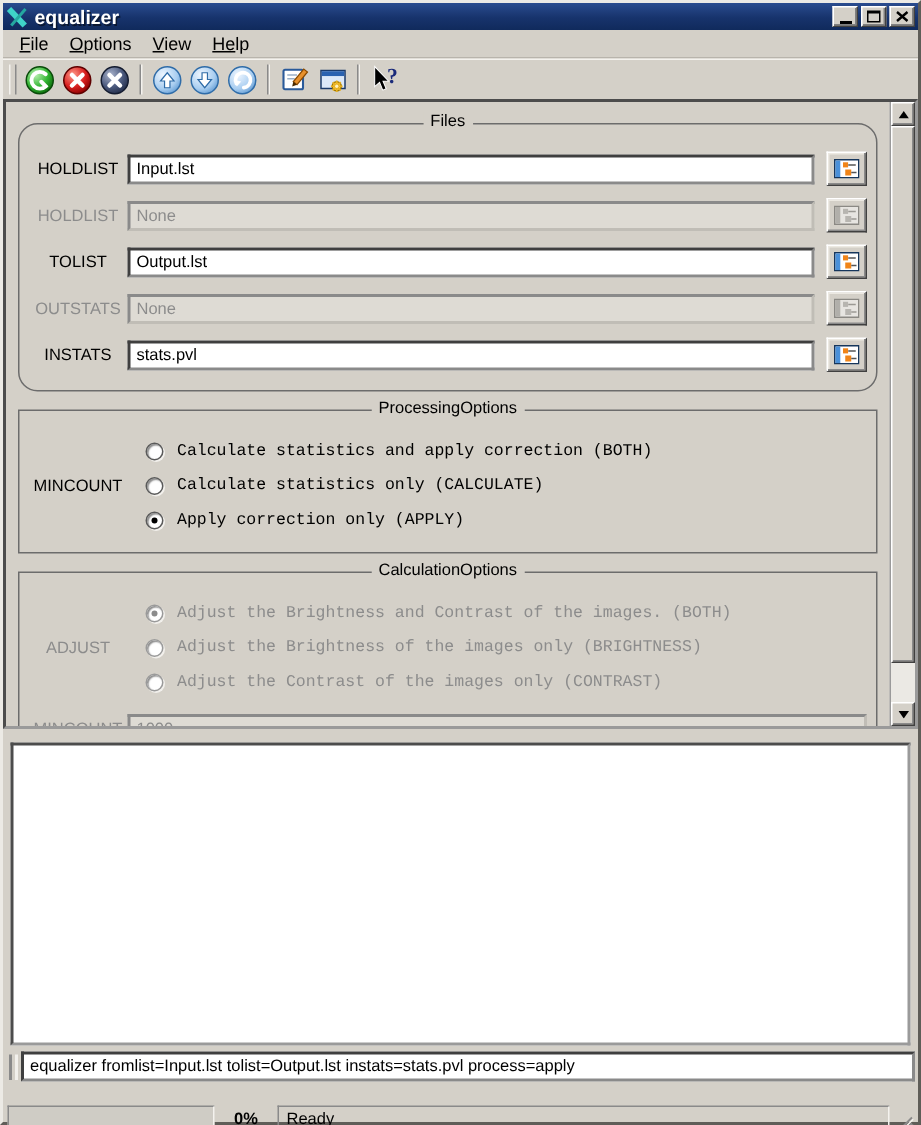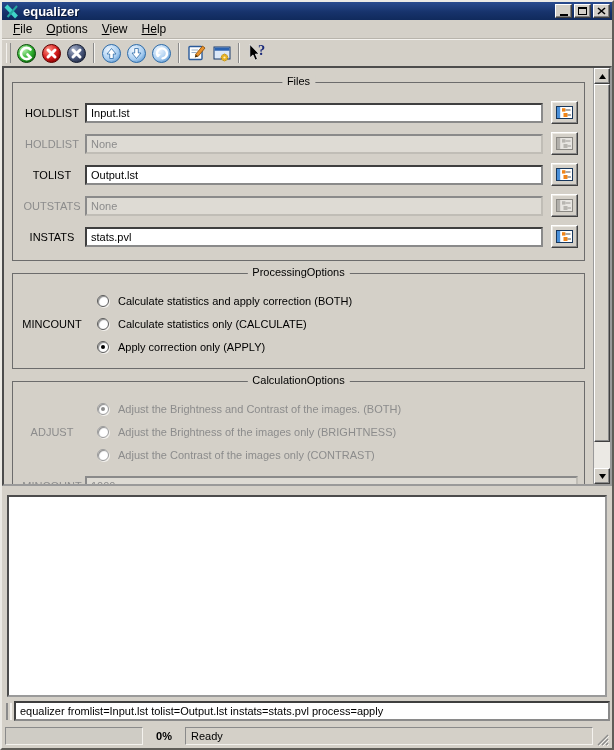--- a/index.html
+++ b/index.html
@@ -58,21 +58,21 @@
     border:2px solid; border-color:#3f3f3f #8a8a8a #8a8a8a #3f3f3f;
     background:#fff; font:11px "Liberation Sans", sans-serif; color:#000; }
   .tfield:disabled { background:#dedbd4; color:#8c8c8c;
     border-color:#8a8a8a #c0bdb6 #c0bdb6 #8a8a8a; }
   .browse { width:27px; height:23px; margin-left:8px; flex:none; padding:0;
     background:#d4d0c8; border:1px solid; border-color:#fff #404040 #404040 #fff;
     box-shadow:inset -1px -1px 0 #8a8a8a, inset 1px 1px 0 #ece9e2;
     display:flex; align-items:center; justify-content:center; }
   .browse.off svg { filter:grayscale(1) opacity(.45); }
   .optsrow { display:flex; align-items:center; }
-  .optstack { flex:1; padding-left:12px; }
+  .optstack { flex:1; padding-left:12px;font-family:Liberation Mono, monospace; }
   .optline { display:flex; align-items:center; margin:11px 0; }
   .radio { width:12px; height:12px; flex:none; margin-right:9px; border-radius:50%;
     background:#fff; border:1px solid #5a5a5a;
     box-shadow:inset 1px 1px 1px rgba(0,0,0,.45), 1px 1px 0 #f2f0ec; position:relative; }
   .radio.checked::after { content:""; position:absolute; left:3px; top:3px;
     width:4px; height:4px; border-radius:50%; background:#000; }
   .radio.dis { border-color:#9a9a9a; }
   .radio.dis.checked::after { background:#8c8c8c; }
   
   .vscroll { width:17px; flex:none; display:flex; flex-direction:column;
@@ -82,21 +82,21 @@
     box-shadow:inset -1px -1px 0 #8a8a8a;
     display:flex; align-items:center; justify-content:center; padding:0; }
   .sthumb { height:358px; flex:none; background:#d4d0c8;
     border:1px solid; border-color:#fff #404040 #404040 #fff;
     box-shadow:inset -1px -1px 0 #8a8a8a; }
   .strack { flex:1; }
   
   .log { height:202px; flex:none; margin:9px 5px 0 5px; background:#fff;
     border:2px solid; border-color:#4c4c4c #9a9a9a #9a9a9a #4c4c4c;
     padding:2px 4px; overflow:hidden; font-size:11px; }
-  .cmdbar { height:24px; flex:none; display:flex; align-items:center; margin:2px 2px 0 2px; }
+  .cmdbar { height:24px; flex:none; display:flex; align-items:center; margin:2px 2px 10px 2px; }
   .chandle { width:6px; height:17px; margin:0 2px; flex:none;
     border-left:2px solid #8a8a8a; border-right:2px solid #f2f0ec; }
   .cmdfield { flex:1; height:20px; padding:1px 4px;
     border:2px solid; border-color:#3f3f3f #8a8a8a #8a8a8a #3f3f3f;
     background:#fff; font:11px "Liberation Sans", sans-serif; }
   .statusbar { height:27px; flex:none; display:flex; align-items:center;
     padding:3px 3px 4px 3px; }
   .progress { width:138px; height:18px; flex:none; background:#cfccc5;
     border:1px solid; border-color:#8a8a8a #f4f2ee #f4f2ee #8a8a8a; }
   .pct { width:42px; flex:none; text-align:center; font-weight:bold; }
@@ -238,21 +238,21 @@
       <svg width="24" height="22" viewBox="0 0 24 22">
         <path d="M5 2 L5 16 L8.4 13 L10.6 18.4 L13 17.4 L10.8 12.2 L14.6 12 Z" fill="#000" stroke="#fff" stroke-width="0.7"></path>
         <text x="13.5" y="13.5" font-family="Liberation Serif, serif" font-size="15" font-weight="bold" fill="#1a2a7a">?</text>
       </svg>
     </button>
   </div>
 
   <div class="scrollarea">
     <div class="formcol">
 
-      <div class="groupbox" style="margin-top:14px;">
+      <div class="groupbox" style="margin-top:14px;border-radius:13px;">
         <span class="grouptitle">Files</span>
 
         <div class="frow">
           <span class="flabel">HOLDLIST</span>
           <input class="tfield" type="text" value="Input.lst" style="">
           <button class="browse">
             <svg width="17" height="13" viewBox="0 0 17 13">
               <rect x="0.5" y="0.5" width="16" height="12" fill="#fff" stroke="#16365c"></rect>
               <rect x="1" y="1" width="3.2" height="11" fill="#4a90d9"></rect>
               <rect x="6" y="2.2" width="3.4" height="3.4" fill="#f08418"></rect>

